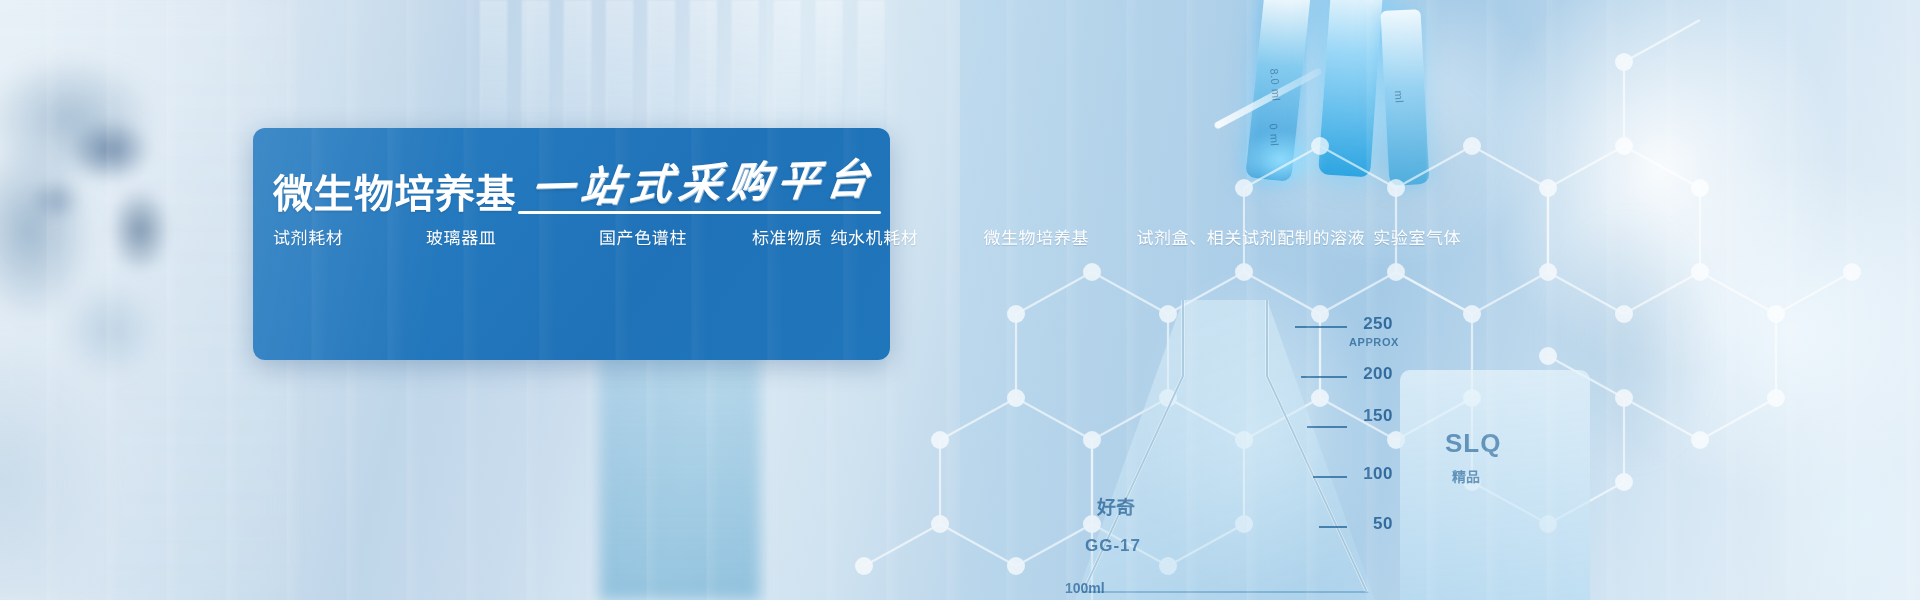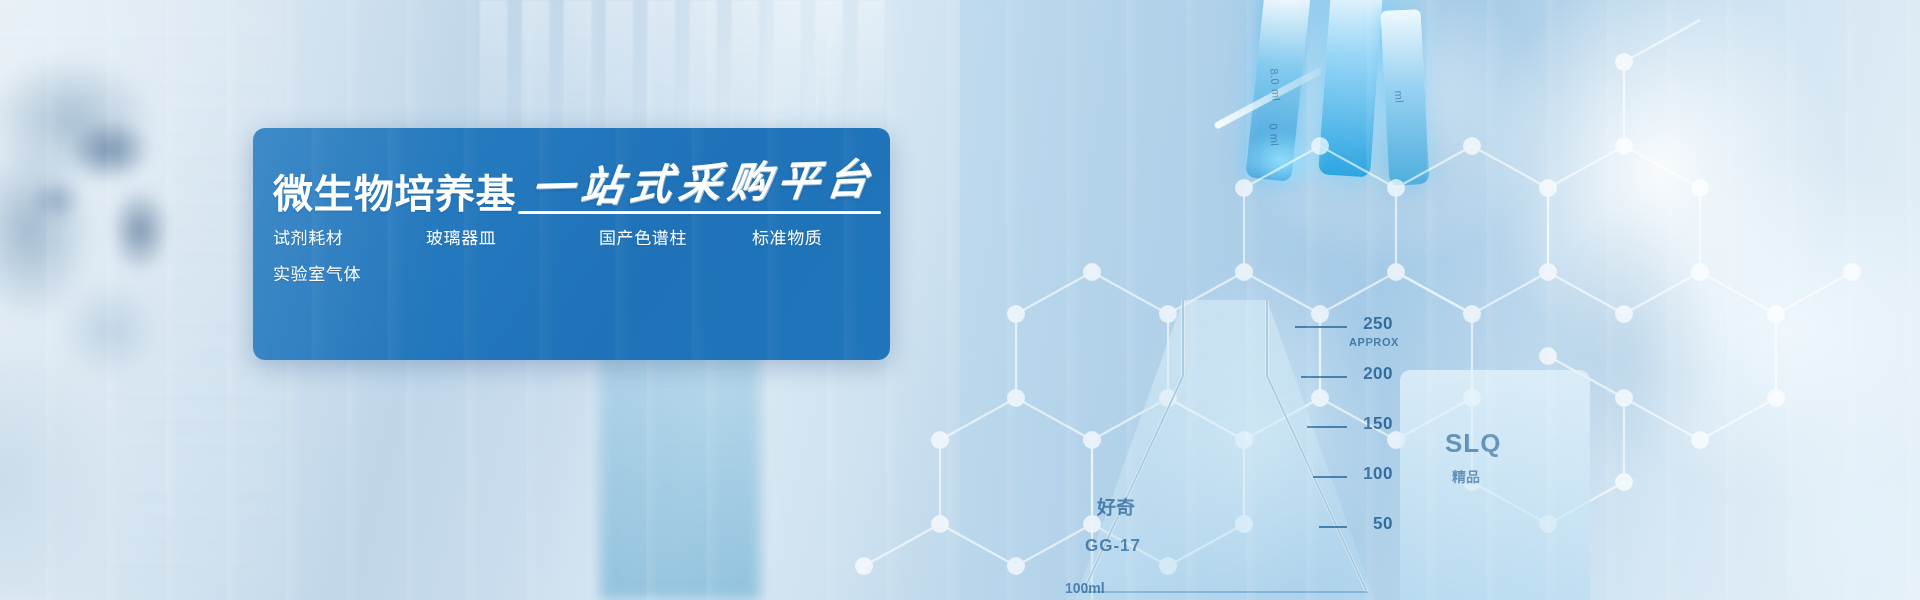--- a/index.html
+++ b/index.html
@@ -207,21 +207,21 @@
     transform:skewX(-9deg) rotate(-1.6deg);
     text-shadow:1px 1px 0 rgba(255,255,255,.55), 0 2px 3px rgba(10,50,90,.25);
   }
   .headline-rule {
     position:absolute; left:-14px; right:-6px; bottom:0;
     height:3px; background:#ffffff; border-radius:2px;
   }
 
   .cats {
     position:absolute; left:20px; top:100px; width:600px;
-    display:flex; flex-direction:column; gap:16px;
+    display:flex; gap:8px;align-items:flex-end;
   }
   .cat-row { display:flex; align-items:center; }
   .cat {
     color:#ffffff; font-size:17px; font-weight:400; line-height:1.2;
     white-space:nowrap; letter-spacing:.6px;
     font-family:"DejaVu Sans","Liberation Sans",sans-serif;
     text-shadow:0 1px 1px rgba(10,50,90,.18);
   }
   .col-1 { width:153px; }
   .col-2 { width:153px; }
@@ -335,21 +335,21 @@
     </svg>
     <div class="flask-scale">
       <div class="flask-tick" style="top:6px;"></div>
       <div class="flask-num" style="top:-6px;">250</div>
       <div class="flask-approx" style="top:16px;">APPROX</div>
 
       <div class="flask-tick" style="top:56px; width:46px;"></div>
       <div class="flask-num" style="top:44px;margin-left:11px;">200</div>
 
       <div class="flask-tick" style="top:106px; width:40px;"></div>
-      <div class="flask-num" style="top:94px;">150</div>
+      <div class="flask-num" style="top:86px;">150</div>
 
       <div class="flask-tick" style="top:156px; width:34px;"></div>
       <div class="flask-num" style="top:144px;">100</div>
 
       <div class="flask-tick" style="top:206px; width:28px;"></div>
       <div class="flask-num" style="top:194px;">50</div>
     </div>
     <div class="flask-brand" style="left:22px; top:192px; font-size:19px;">好奇</div>
     <div class="flask-brand" style="left:10px; top:236px; font-size:17px; letter-spacing:1px;">GG-17</div>
     <div class="flask-brand" style="left:-10px; top:280px; font-size:14px;">100ml</div>
@@ -374,20 +374,25 @@
 
     <div class="cats">
 
       <div class="cat-row">
         <span class="cat col-1">试剂耗材</span>
         <span class="cat col-2">玻璃器皿</span>
         <span class="cat col-3">国产色谱柱</span>
         <span class="cat col-4">标准物质</span>
       </div>
 
+      <div class="cat-row">
+        <span class="cat col-1">纯水机耗材</span>
+        <span class="cat col-2">微生物培养基</span>
+        <span class="cat cat-wide">试剂盒、相关试剂配制的溶液</span>
+      </div>
 
       <div class="cat-row">
         <span class="cat col-1">实验室气体</span>
       </div>
 
     </div>
   </div>
 
 </div>
 

